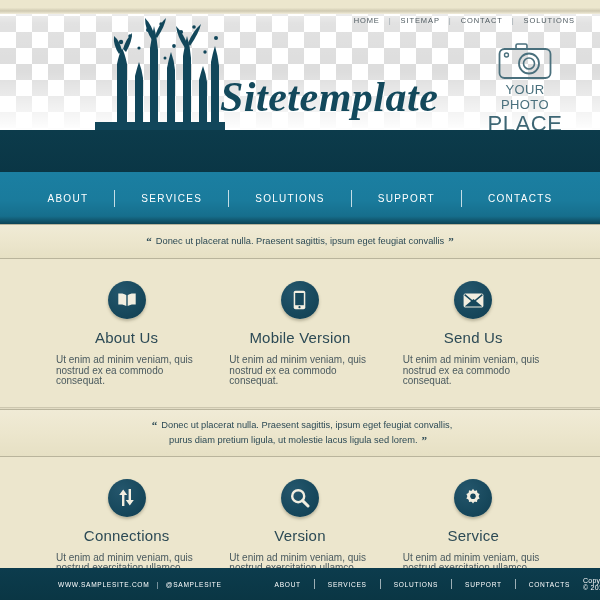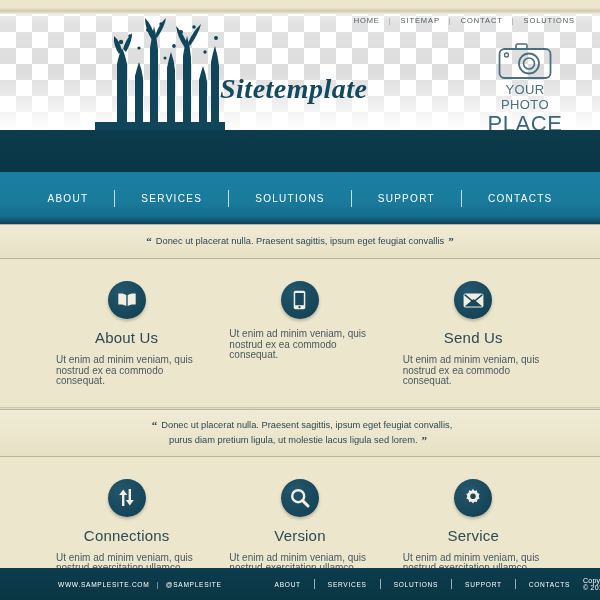--- a/index.html
+++ b/index.html
@@ -43,21 +43,21 @@
     font-size: 7.5px; letter-spacing: 0.9px; color: #4e5a60;
   }
   .topnav a { color: #4e5a60; text-decoration: none; padding: 0 9px; }
   .topnav .sep { color: #9aa5ab; font-size: 7.5px; }
 
   .sitetitle {
     position: absolute; left: 220px; top: 73px;
     z-index: 6;
     font-family: "Liberation Serif", serif;
     font-style: italic; font-weight: bold;
-    font-size: 28px; color: #13495c;
+    font-size: 42px; color: #13495c;
     letter-spacing: 0.5px;
   }
 
   .photoplace {
     position: absolute; right: 33px; top: 42px; z-index: 7;
     width: 84px; text-align: center; color: #3f6a78;
   }
   .photoplace .cam { display: block; margin: 0 auto 2px; }
   .photoplace .l1 { font-size: 13px; letter-spacing: 0.4px; color: #4a707d; }
   .photoplace .l2 { font-size: 22px; letter-spacing: 0.6px; color: #3d6674; margin-top: -1px; }
@@ -246,20 +246,21 @@
       <div class="ftext">Ut enim ad minim veniam, quis nostrud ex ea commodo consequat.</div>
     </div>
     <div class="feature">
       <div class="ficon">
         <svg width="13" height="20" viewBox="0 0 13 20">
           <rect x="0.7" y="0.7" width="11.6" height="18.6" rx="1.8" fill="#f2eee0"></rect>
           <rect x="2.2" y="3" width="8.6" height="12.2" fill="#17485c"></rect>
           <circle cx="6.5" cy="17.2" r="1.1" fill="#17485c"></circle>
         </svg>
       </div>
+      <div class="ftitle">Mobile Version</div>
       <div class="ftext">Ut enim ad minim veniam, quis nostrud ex ea commodo consequat.</div>
     </div>
     <div class="feature">
       <div class="ficon">
         <svg width="21" height="15" viewBox="0 0 21 15">
           <rect x="0.6" y="0.6" width="19.8" height="13.8" rx="1.6" fill="#f2eee0"></rect>
           <path d="M1.6 13.4 L10.5 6 L19.4 13.4 Z" fill="#17485c"></path>
           <path d="M1.6 1.6 L10.5 9 L19.4 1.6" fill="none" stroke="#17485c" stroke-width="1.5"></path>
         </svg>
       </div>

